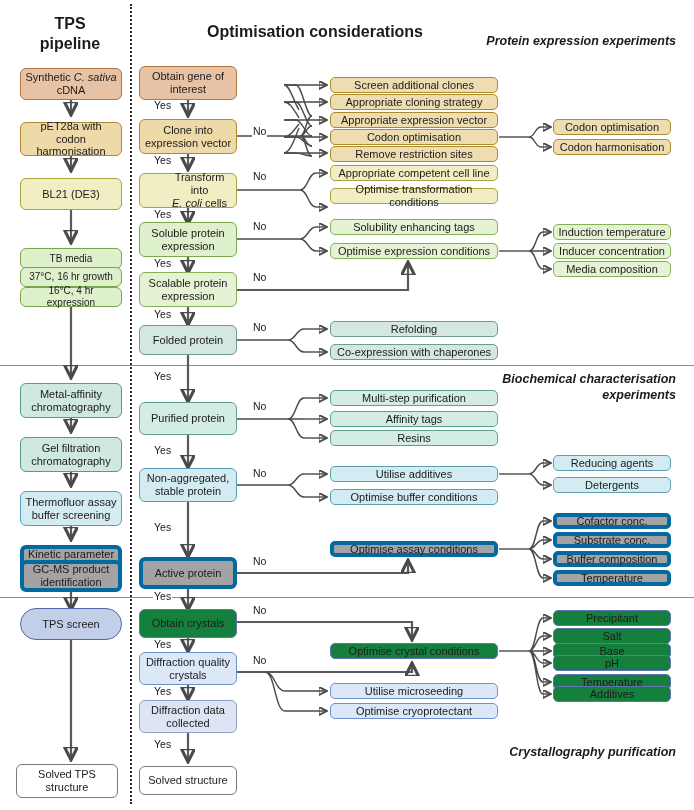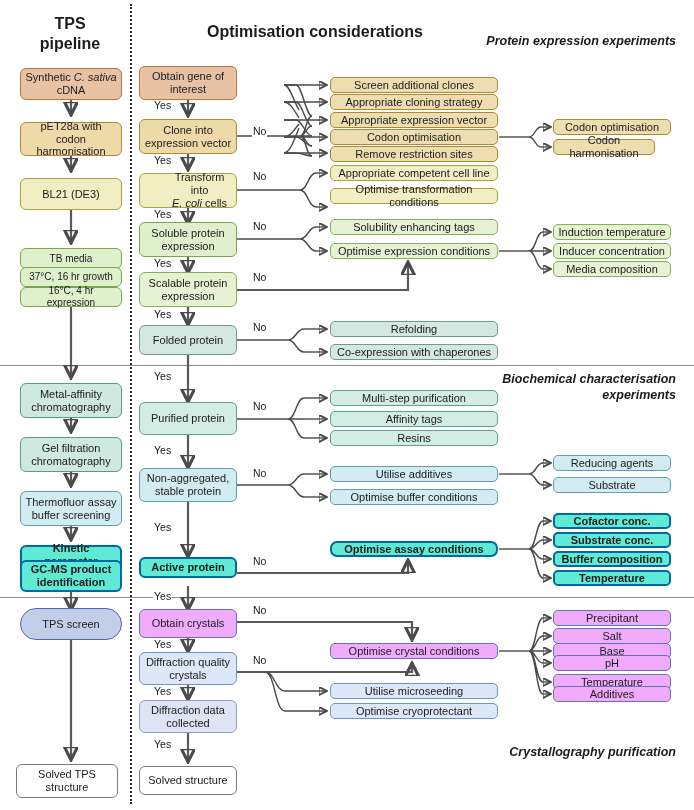--- a/index.html
+++ b/index.html
@@ -30,24 +30,24 @@
   .c-peach   {background:#e8c2a4;border:1px solid #b8763f;}
   .c-tan     {background:#eed9a9;border:1px solid #b08a33;}
   .c-sand    {background:#eeddb0;border:1px solid #ac8a2e;}
   .c-cream   {background:#f2eec4;border:1px solid #a8a43f;}
   .c-green   {background:#dff0cc;border:1px solid #79a74c;}
   .c-greenlt {background:#e6f2d4;border:1px solid #86b056;}
   .c-teal    {background:#d4e7e0;border:1px solid #6f9b92;}
   .c-mint    {background:#cfe9e0;border:1px solid #559c89;}
   .c-mint2   {background:#d3ece4;border:1px solid #5fa28f;}
   .c-cyan    {background:#d3ecf2;border:1px solid #5c9fb4;}
-  .c-blue    {background:#5eead4;border:2px solid #0369a1;font-weight:bold;}
+  .c-blue    {background:#a3a3a3;border:4px solid #0369a1;}
   .c-blue2   {background:#dce7f7;border:1px solid #6d92cd;}
   .c-indigo  {background:#c3cfe9;border:1px solid #5566a8;}
-  .c-indigo2 {background:#f0abfc;border:1px solid #6273b5;}
+  .c-indigo2 {background:#15803d;border:1px solid #6273b5;}
   .c-lav     {background:#dde4f4;border:1px solid #8f9fc9;}
   .c-white   {background:#ffffff;border:1px solid #7a7a7a;}
 
   
   .lbl{position:absolute;font-size:10.5px;color:#1b1b1b;background:#fff;
        padding:0 1px;line-height:1;}
   svg.wires{position:absolute;left:0;top:0;width:694px;height:810px;
             pointer-events:none;overflow:visible;}
   svg.wires path,svg.wires line{fill:none;stroke:#4a4a4a;stroke-width:1.4;}
   svg.wires .thick{stroke:#5a5a5a;stroke-width:2.2;}
@@ -268,21 +268,21 @@
     <span>Soluble protein<br>expression</span>
   </div>
   <div class="node c-greenlt" style="left:139px;top:272px;width:98px;height:35px;">
     <span>Scalable protein<br>expression</span>
   </div>
   <div class="node c-teal" style="left:139px;top:325px;width:98px;height:30px;">Folded protein</div>
   <div class="node c-mint2" style="left:139px;top:402px;width:98px;height:33px;">Purified protein</div>
   <div class="node c-cyan" style="left:139px;top:468px;width:98px;height:34px;">
     <span>Non-aggregated,<br>stable protein</span>
   </div>
-  <div class="node c-blue" style="left:139px;top:557px;width:98px;height:21px;">Active protein</div>
+  <div class="node c-blue" style="left:139px;top:557px;width:98px;height:32px;">Active protein</div>
   <div class="node c-indigo2" style="left:139px;top:609px;width:98px;height:29px;">Obtain crystals</div>
   <div class="node c-blue2" style="left:139px;top:652px;width:98px;height:33px;">
     <span>Diffraction quality<br>crystals</span>
   </div>
   <div class="node c-lav" style="left:139px;top:700px;width:98px;height:33px;">
     <span>Diffraction data<br>collected</span>
   </div>
   <div class="node c-white" style="left:139px;top:766px;width:98px;height:29px;">Solved structure</div>
 
   <div class="node c-sand tight" style="left:330px;top:77px;width:168px;height:16px;">Screen additional clones</div>
@@ -300,35 +300,35 @@
   <div class="node c-teal tight" style="left:330px;top:321px;width:168px;height:16px;">Refolding</div>
   <div class="node c-teal tight" style="left:330px;top:344px;width:168px;height:16px;">Co-expression with chaperones</div>
 
   <div class="node c-mint2 tight" style="left:330px;top:390px;width:168px;height:16px;">Multi-step purification</div>
   <div class="node c-mint2 tight" style="left:330px;top:411px;width:168px;height:16px;">Affinity tags</div>
   <div class="node c-mint2 tight" style="left:330px;top:430px;width:168px;height:16px;">Resins</div>
 
   <div class="node c-cyan tight" style="left:330px;top:466px;width:168px;height:16px;">Utilise additives</div>
   <div class="node c-cyan tight" style="left:330px;top:489px;width:168px;height:16px;">Optimise buffer conditions</div>
 
-  <div class="node c-blue tight" style="left:330px;top:541px;width:168px;height:16px;border-radius:7px;">Optimise assay conditions</div>
+  <div class="node c-blue tight" style="left:330px;top:541px;width:168px;height:16px;">Optimise assay conditions</div>
 
   <div class="node c-indigo2 tight" style="left:330px;top:643px;width:168px;height:16px;">Optimise crystal conditions</div>
   <div class="node c-blue2 tight" style="left:330px;top:683px;width:168px;height:16px;">Utilise microseeding</div>
   <div class="node c-blue2 tight" style="left:330px;top:703px;width:168px;height:16px;">Optimise cryoprotectant</div>
 
   <div class="node c-sand tight" style="left:553px;top:119px;width:118px;height:16px;">Codon optimisation</div>
-  <div class="node c-sand tight" style="left:553px;top:139px;width:102px;height:16px;">Codon harmonisation</div>
+  <div class="node c-sand tight" style="left:553px;top:139px;width:118px;height:16px;">Codon harmonisation</div>
 
   <div class="node c-greenlt tight" style="left:553px;top:224px;width:118px;height:16px;">Induction temperature</div>
   <div class="node c-greenlt tight" style="left:553px;top:243px;width:118px;height:16px;">Inducer concentration</div>
   <div class="node c-greenlt tight" style="left:553px;top:261px;width:118px;height:16px;">Media composition</div>
 
   <div class="node c-cyan tight" style="left:553px;top:455px;width:118px;height:16px;">Reducing agents</div>
-  <div class="node c-cyan tight" style="left:553px;top:477px;width:118px;height:16px;">Substrate</div>
+  <div class="node c-cyan tight" style="left:553px;top:477px;width:118px;height:16px;">Detergents</div>
 
   <div class="node c-blue tight" style="left:553px;top:513px;width:118px;height:16px;">Cofactor conc.</div>
   <div class="node c-blue tight" style="left:553px;top:532px;width:118px;height:16px;">Substrate conc.</div>
   <div class="node c-blue tight" style="left:553px;top:551px;width:118px;height:16px;">Buffer composition</div>
   <div class="node c-blue tight" style="left:553px;top:570px;width:118px;height:16px;">Temperature</div>
 
   <div class="node c-indigo2 tight" style="left:553px;top:610px;width:118px;height:16px;">Precipitant</div>
   <div class="node c-indigo2 tight" style="left:553px;top:628px;width:118px;height:16px;">Salt</div>
   <div class="node c-indigo2 tight" style="left:553px;top:643px;width:118px;height:16px;">Base</div>
   <div class="node c-indigo2 tight" style="left:553px;top:655px;width:118px;height:16px;">pH</div>

